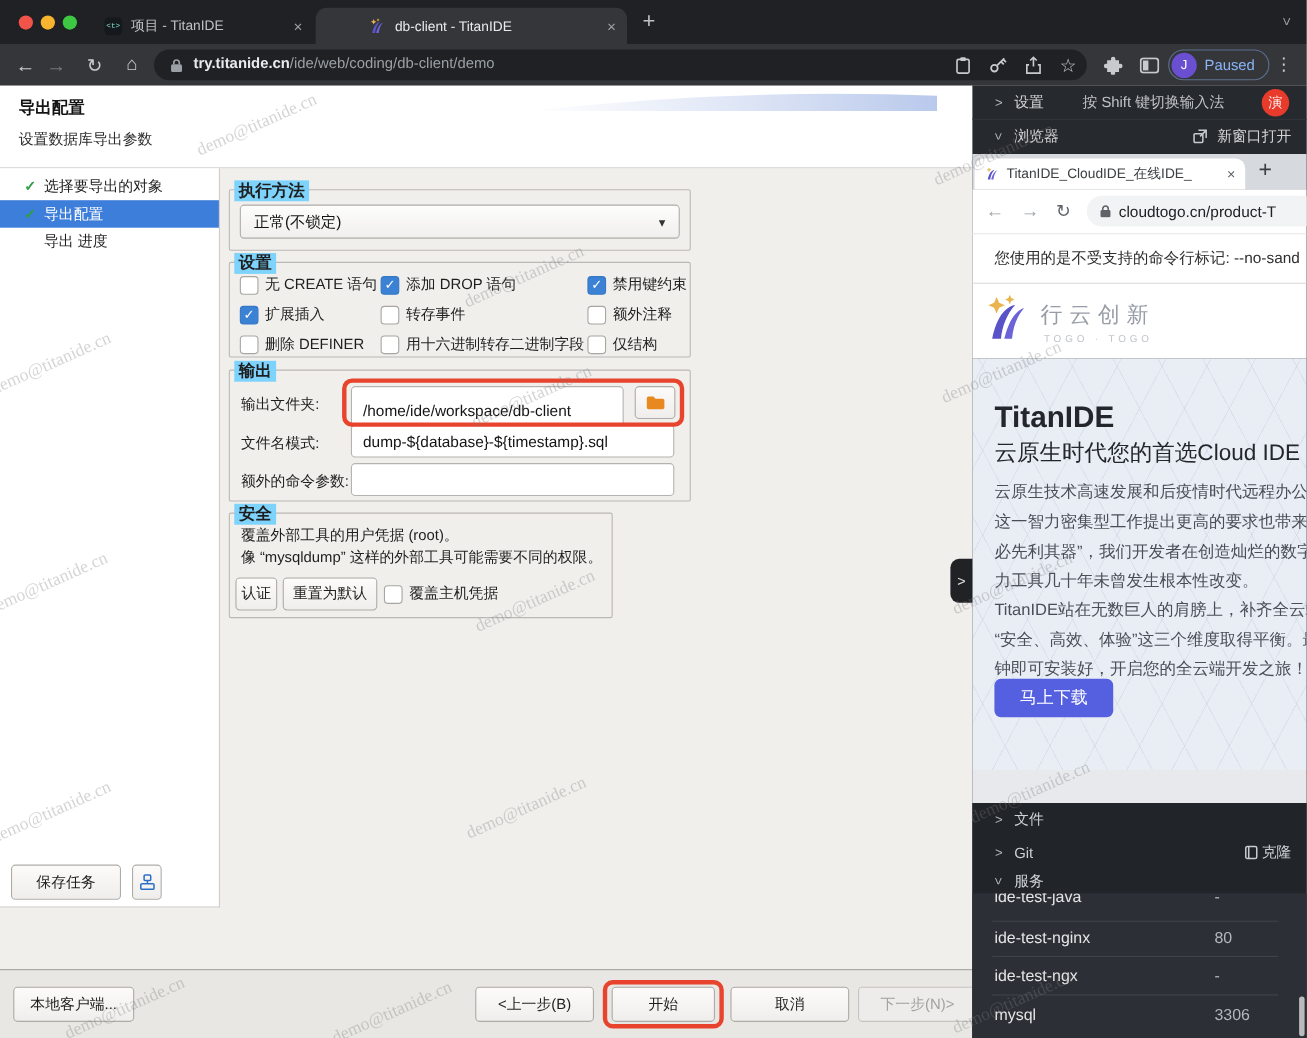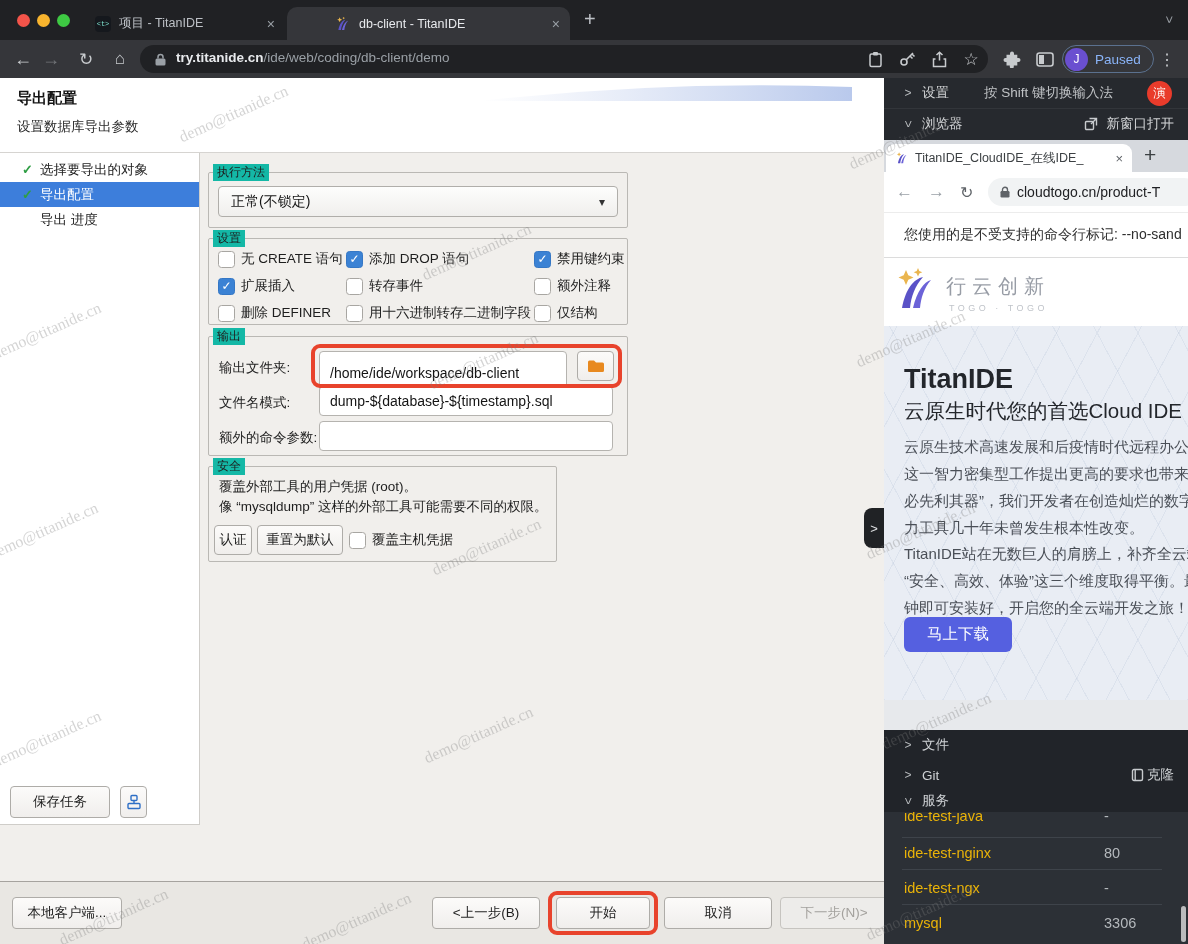--- a/index.html
+++ b/index.html
@@ -40,21 +40,21 @@
   .dlg-title{position:absolute;left:17px;top:11px;font-size:15px;font-weight:bold;color:#141414;}
   .dlg-sub{position:absolute;left:17px;top:40px;font-size:13.5px;color:#2b2b2b;}
   .steps{position:absolute;left:0;top:75px;width:200px;height:672px;background:#fff;
          border-right:1px solid #cfcdc9;border-bottom:1px solid #cfcdc9;box-sizing:border-box;}
   .step{position:absolute;left:0;right:0;height:25px;display:flex;align-items:center;font-size:13.5px;color:#1e1e1e;}
   .step .chk{width:16px;margin:0 2px 0 22px;color:#2f9e44;font-weight:bold;font-size:13px;visibility:hidden;}
   .step.checked .chk{visibility:visible;}
   .step.active{background:#3d7edb;color:#fff;}
 
   .grp{position:absolute;border:1px solid #bab8b4;border-radius:2px;box-sizing:border-box;}
-  .grp-label{position:absolute;top:-9px;left:4px;background:#14b8a6;padding:0 4px;font-size:12px;color:#1e1e1e;z-index:1;}
+  .grp-label{position:absolute;top:-9px;left:4px;background:#7dd3fc;padding:0 4px;font-size:15px;color:#1e1e1e;z-index:1;font-weight:bold;}
   .field{background:#fff;border:1px solid #b5b3af;border-radius:4px;box-sizing:border-box;
          font-size:14px;color:#141414;font-family:"Liberation Sans",sans-serif;padding:0 10px;outline:none;}
   .combo{position:absolute;display:flex;align-items:center;background:linear-gradient(#fdfdfc,#f0efed);
          border:1px solid #b0aeaa;border-radius:4px;box-sizing:border-box;font-size:14px;color:#141414;padding:0 12px;}
   .combo .caret{position:absolute;right:12px;color:#333;font-size:12px;}
   .opt{display:flex;align-items:center;gap:6px;font-size:13.5px;color:#1e1e1e;white-space:nowrap;}
   .cb{width:17px;height:17px;border:1px solid #a8a6a2;border-radius:3.5px;background:#fff;box-sizing:border-box;
       display:flex;align-items:center;justify-content:center;color:transparent;font-size:12px;flex:none;}
   .opt.checked .cb{background:#3b82d4;border-color:#3577c5;color:#fff;}
   .flabel{position:absolute;font-size:13.5px;color:#1e1e1e;white-space:nowrap;}
@@ -94,21 +94,21 @@
   .hero-h1{position:absolute;left:20px;top:38px;font-size:27px;font-weight:bold;color:#23262b;white-space:nowrap;}
   .hero-h2{position:absolute;left:20px;top:71px;font-size:20.5px;color:#23262b;white-space:nowrap;}
   .hline{position:absolute;left:20px;font-size:15px;color:#4a4f57;white-space:nowrap;}
   .dl-btn{position:absolute;left:20px;top:291px;width:108px;height:35px;background:#5560e0;border-radius:6px;
           color:#fff;font-size:15.5px;display:flex;align-items:center;justify-content:center;}
   .gap{position:absolute;left:0;top:622px;width:304px;height:30px;background:#e7e9ec;}
   .panels{position:absolute;left:0;top:652px;width:304px;height:214px;background:#212429;color:#cfd2d5;}
   .prow{position:absolute;left:0;width:304px;height:30px;display:flex;align-items:center;font-size:13.5px;}
   .svc-list{position:absolute;left:0;top:82px;width:304px;height:132px;background:#2c3036;overflow:hidden;}
   .svc-row{position:absolute;left:0;width:304px;height:30px;}
-  .svc-name{position:absolute;left:20px;top:6px;font-size:14.5px;color:#eab308;}
+  .svc-name{position:absolute;left:20px;top:6px;font-size:14.5px;color:#e5e5e5;}
   .svc-port{position:absolute;left:220px;top:6px;font-size:14.5px;color:#b4b8bc;}
   .svc-sep{position:absolute;left:18px;width:260px;border-top:1px solid #3e434a;}
   .scrollthumb{position:absolute;right:2px;width:5px;height:36px;border-radius:3px;background:#babbbd;}
   .handle{position:absolute;left:-20px;top:430px;width:20px;height:40px;background:#202225;border-radius:8px 0 0 8px;
           color:#dfe1e3;display:flex;align-items:center;justify-content:center;font-size:13px;}
 
   .wm{position:absolute;color:rgba(125,125,125,.33);font-size:16px;transform:rotate(-24deg);
       white-space:nowrap;pointer-events:none;z-index:60;font-family:"Liberation Serif",serif;}
 </style>
 </head>

